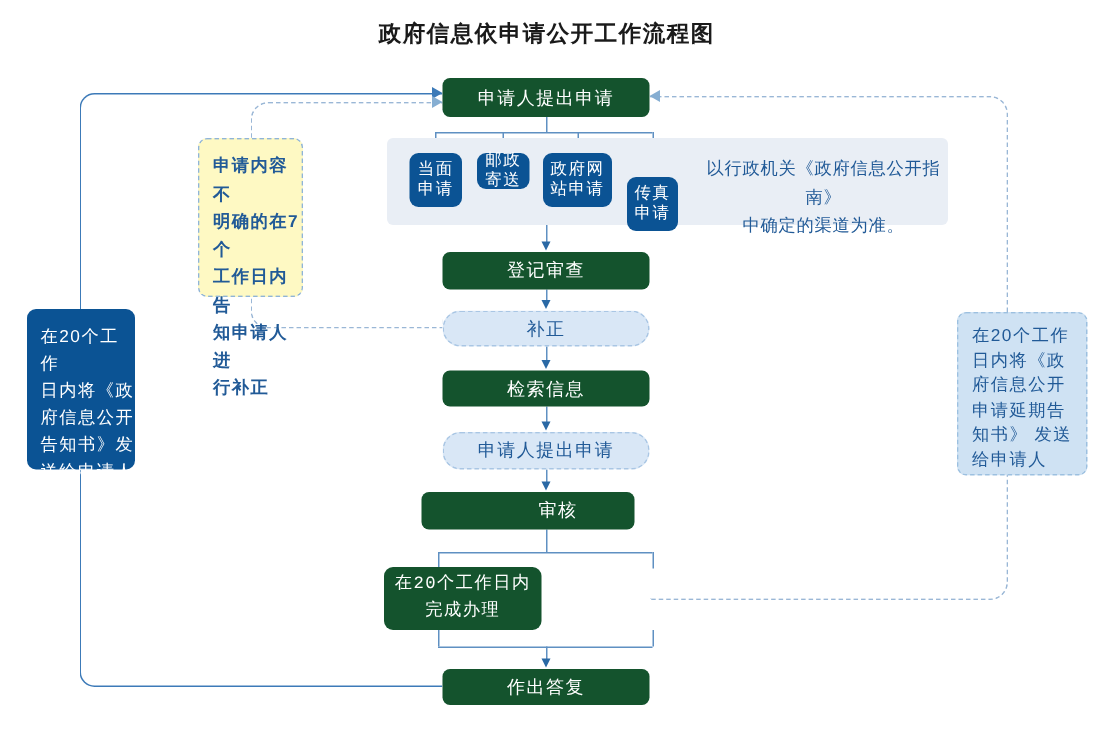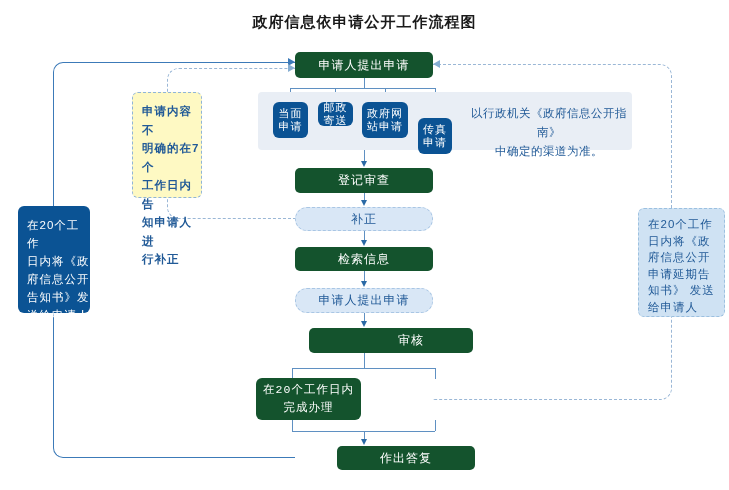--- a/index.html
+++ b/index.html
@@ -158,30 +158,30 @@
   </div>
 
   <div class="node dark" style="left:295px; top:247px; width:138px; height:24px;">
     <span>检索信息</span>
   </div>
 
   <div class="node lightbox" style="left:295px; top:288px; width:138px; height:25px;">
     <span>申请人提出申请</span>
   </div>
 
-  <div class="node dark" style="left:309px; top:328px; width:164px; height:25px;padding-left:40px;">
+  <div class="node dark" style="left:281px; top:328px; width:142px; height:25px;padding-left:40px;">
     <span>审核</span>
   </div>
 
   <div class="node dark twoline" style="left:256px; top:378px; width:105px; height:42px; border-radius:6px;">
     <span class="lines">在20个工作日内
 完成办理</span>
   </div>
 
-  <div class="node dark" style="left:295px; top:446px; width:138px; height:24px;margin-left:42px;">
+  <div class="node dark" style="left:295px; top:446px; width:138px; height:24px;">
     <span>作出答复</span>
   </div>
 
   <div class="sidedark lines" style="left:18px; top:206px; width:72px; height:107px;">在20个工作
 日内将《政
 府信息公开
 告知书》发
 送给申请人</div>
 
   <div class="sidelight note-corr lines" style="left:132px; top:92px; width:70px; height:106px;">申请内容不

